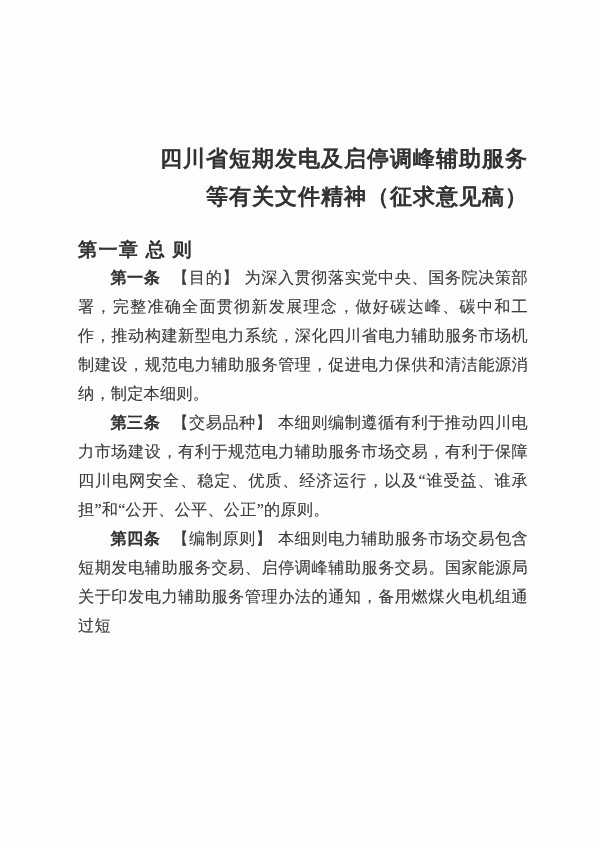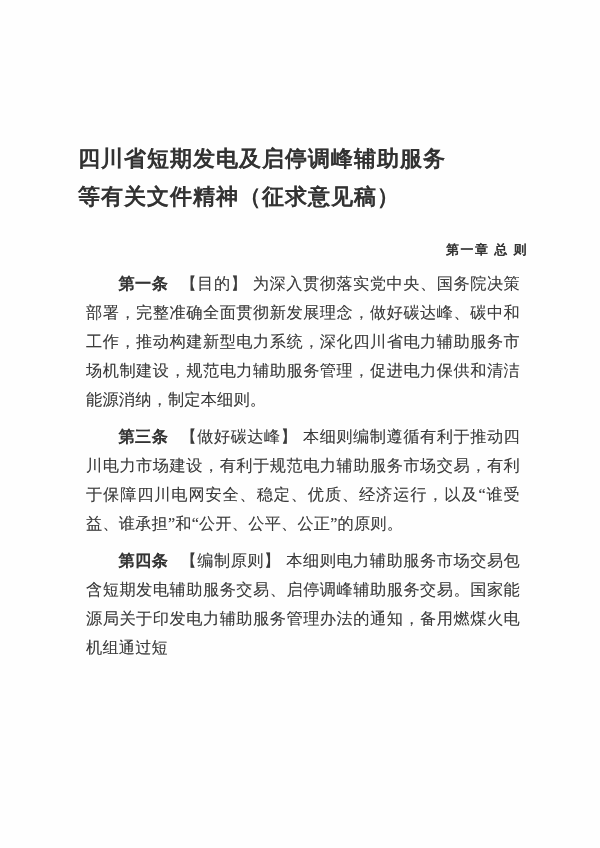--- a/index.html
+++ b/index.html
@@ -14,43 +14,43 @@
     margin: 0 auto;
     background: #fefefe;
     box-sizing: border-box;
     padding: 140px 72px 0 78px;
     font-family: "Liberation Serif", "DejaVu Serif", serif;
     color: #3b3b3b;
     overflow: hidden;
   }
   .doc-title {
     margin: 0 0 22px 0;
-    text-align: left;
+    text-align: right;
     font-size: 22px;
     font-weight: bold;
     line-height: 38px;
     letter-spacing: 1px;
     color: #323232;
     text-shadow: 0 0 0.6px rgba(40,40,40,0.45);
   }
   .title-line {
     display: block;
   }
   .chapter-heading {
     margin: 0 0 2px 0;
-    text-align: right;
-    font-size: 13px;
+    text-align: left;
+    font-size: 19px;
     font-weight: bold;
     line-height: 24px;
     letter-spacing: 1.5px;
     color: #343434;
     text-shadow: 0 0 0.6px rgba(40,40,40,0.45);
   }
   .article {
-    margin: 8px;
+    margin: 0;
     font-size: 16.2px;
     line-height: 29px;
     text-align: justify;
     text-justify: inter-ideograph;
     text-indent: 2em;
     letter-spacing: 0.2px;
     color: #3d3d3d;
     text-shadow: 0 0 0.5px rgba(50,50,50,0.4);
   }
   .article-label {
@@ -76,21 +76,21 @@
 
   <p class="article">
     <span class="article-label">第一条</span>
     <span class="article-tag">【目的】</span>
     <span class="article-body">为深入贯彻落实党中央、国务院决策部署，完整准确全面贯彻新发展理念，做好碳达峰、碳中和工作，推动构建新型电力系统，深化四川省电力辅助服务市场机制建设，规范电力辅助服务管理，促进电力保供和清洁能源消纳，制定本细则。</span>
   </p>
 
 
   <p class="article">
     <span class="article-label">第三条</span>
-    <span class="article-tag">【做好碳达峰】</span>
+    <span class="article-tag">【交易品种】</span>
     <span class="article-body">本细则编制遵循有利于推动四川电力市场建设，有利于规范电力辅助服务市场交易，有利于保障四川电网安全、稳定、优质、经济运行，以及“谁受益、谁承担”和“公开、公平、公正”的原则。</span>
   </p>
 
   <p class="article">
     <span class="article-label">第四条</span>
     <span class="article-tag">【编制原则】</span>
     <span class="article-body">本细则电力辅助服务市场交易包含短期发电辅助服务交易、启停调峰辅助服务交易。国家能源局关于印发电力辅助服务管理办法的通知，备用燃煤火电机组通过短</span>
   </p>
 
 </div>

